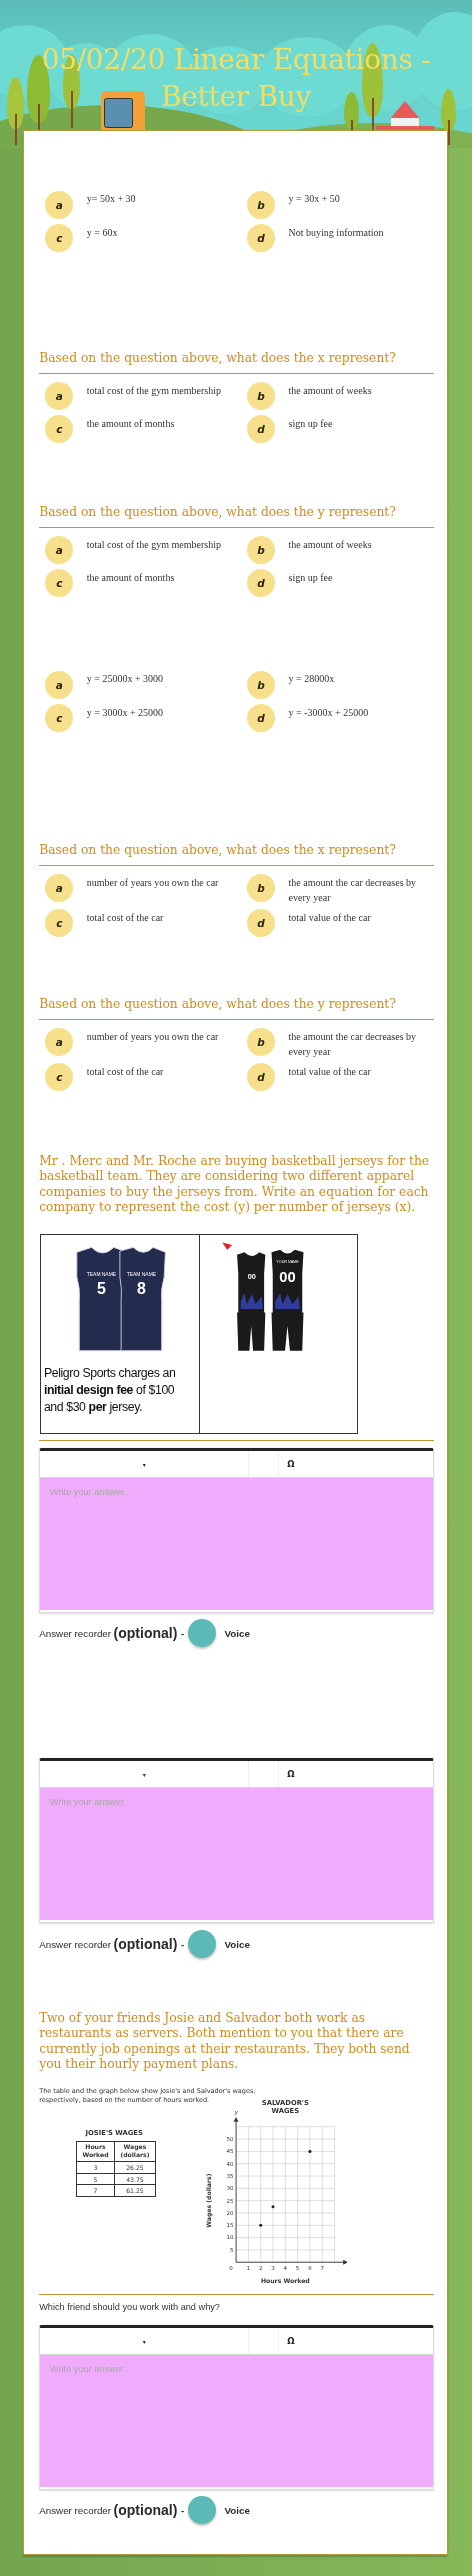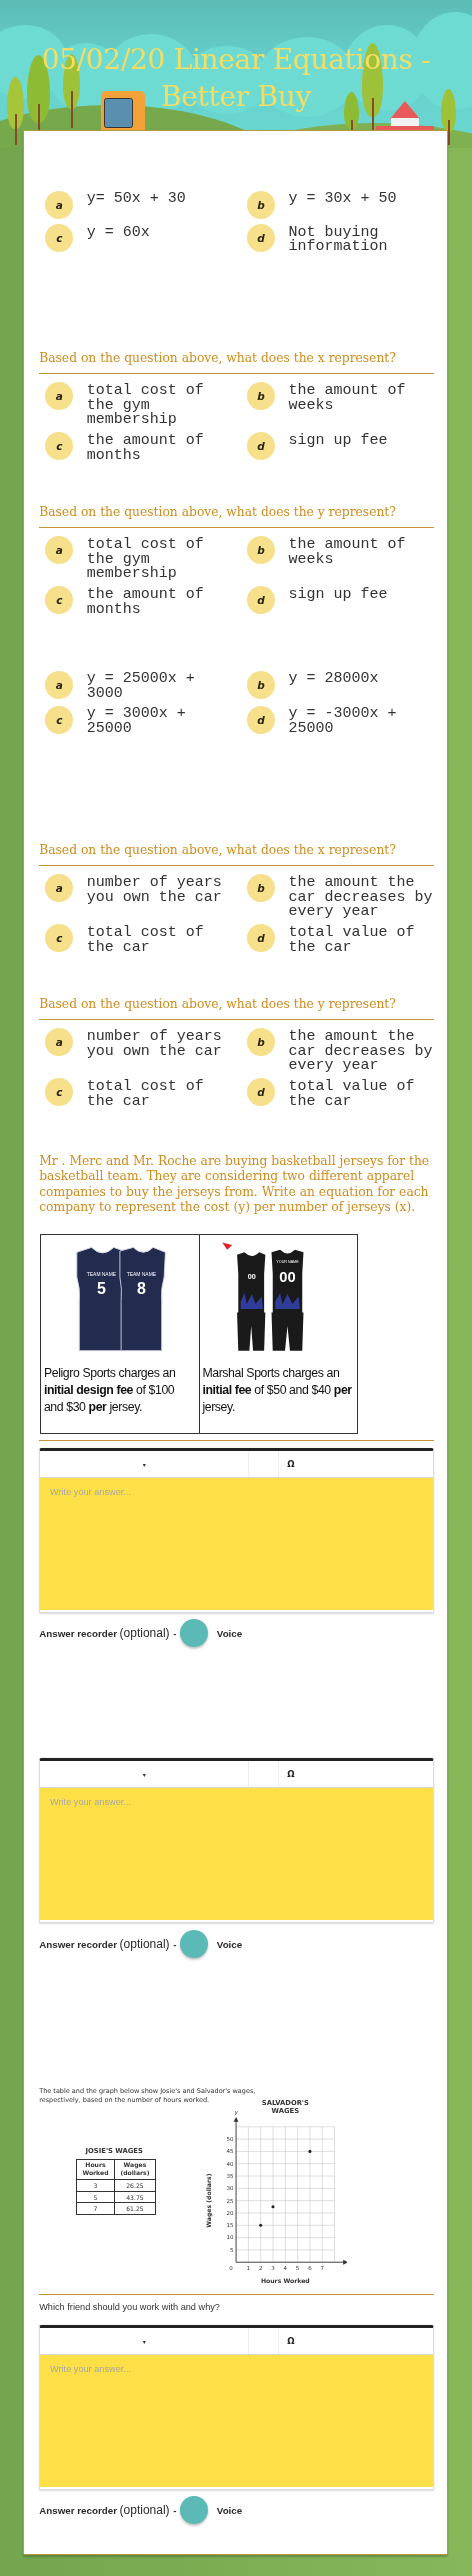--- a/index.html
+++ b/index.html
@@ -20,45 +20,45 @@
   .card{position:absolute;left:23.4px;top:130px;width:425px;height:2425px;background:#fff;
     border:0.6px solid #b39a3c;border-radius:1.8px;box-shadow:0 1.2px 1.8px rgba(0,0,0,.2)}
   .q{position:absolute;left:14.8px;width:395px}
   .q-title{font-family:"DejaVu Serif",serif;color:#cf8c1e;font-size:12.3px;line-height:15.4px;
     padding-bottom:6.1px;border-bottom:0.9px solid #c69337}
   .opts{display:grid;grid-template-columns:1fr 1fr;column-gap:8.6px;margin-top:8.6px}
   .opt{display:flex;align-items:flex-start;min-height:29.5px;margin-bottom:3.7px}
   .opt-badge{flex:0 0 28px;width:28px;height:28px;border-radius:50%;background:#f6e08c;
     display:flex;align-items:center;justify-content:center;font-family:"DejaVu Sans",sans-serif;
     font-size:10.5px;font-weight:bold;color:#2c2410;font-style:italic;margin-right:13.5px;margin-left:6.1px}
-  .opt-text{font-family:Liberation Mono, monospace;font-size:15px;line-height:14.8px;color:#333;
+  .opt-text{font-family:Liberation Serif, serif;font-size:10px;line-height:14.8px;color:#333;
     padding-top:1.8px}
   .editor{position:absolute;left:14.8px;width:395px;border:0.6px solid #ddd;border-top:3.7px solid #222;
     border-radius:2.5px 2.5px 1.2px 1.2px;box-shadow:0 0.6px 1.8px rgba(0,0,0,.15);background:#fff}
   .toolbar{display:flex;height:27px;border-bottom:1.2px solid #d6d6d6;font-size:8.6px}
   .tb-dd{flex:0 0 209px;display:flex;align-items:center;justify-content:center;border-right:0.6px solid #eee;color:#333;font-size:6.1px}
   .tb-blank{flex:0 0 29.5px;border-right:0.6px solid #eee}
   .tb-omega{flex:1;display:flex;align-items:center;padding-left:8.6px;font-weight:bold;color:#222;font-family:"DejaVu Sans",sans-serif;font-size:8.6px}
-  .answer-area{width:100%;border:none;resize:none;outline:none;padding:8.6px 9.8px;font-family:"Liberation Sans",sans-serif;font-size:9.2px;color:#333;background:#fde047}
+  .answer-area{width:100%;border:none;resize:none;outline:none;padding:8.6px 9.8px;font-family:"Liberation Sans",sans-serif;font-size:9.2px;color:#333;background:#f0abfc}
   .answer-area::placeholder{color:#a8a8a8}
   .recorder{position:absolute;left:14.8px;display:flex;align-items:center;font-family:"Liberation Sans",sans-serif;color:#2b2b2b}
-  .rec-label{font-weight:bold;font-size:9.8px}
-  .rec-opt{font-weight:normal;font-size:12px;margin-left:2.5px}
+  .rec-label{font-weight:normal;font-size:9.8px}
+  .rec-opt{font-weight:bold;font-size:14px;margin-left:2.5px}
   .rec-dash{font-weight:bold;font-size:9.8px;margin:0 3.7px}
   .rec-btn{width:28px;height:28px;border-radius:50%;background:#5bbab6;box-shadow:0 1.8px 2.5px rgba(0,0,0,.25);border:none;cursor:pointer}
   .rec-voice{font-weight:bold;font-size:9.8px;margin-left:8.6px}
   .jersey-table{position:absolute;left:16px;top:1103px;width:318px;height:200px;border:0.6px solid #333;display:flex}
   .jcell{flex:1;position:relative;border-right:0.6px solid #333}
   .jcell:last-child{border-right:none}
   .jimg{position:absolute;left:0;right:0;top:4.9px;height:123px}
   .jcap{position:absolute;left:2.5px;right:2.5px;top:130px;font-family:"Liberation Sans",sans-serif;font-size:12.3px;line-height:17px;color:#111;letter-spacing:-0.4px}
   .jcap b{font-weight:bold}
   .wage-area{position:absolute;left:14.8px;top:1956px;width:344px}
   .wage-intro{font-family:"DejaVu Sans",sans-serif;font-size:6.5px;color:#333;line-height:8.6px;width:258px}
-  .josie{position:absolute;left:37px;top:60px;width:76px;text-align:center}
+  .josie{position:absolute;left:37px;top:42px;width:76px;text-align:center}
   .josie-title{font-family:"DejaVu Sans",sans-serif;font-weight:bold;font-size:6.8px;color:#333;margin-bottom:3.7px}
   .josie table{border-collapse:collapse;width:80px;font-family:"DejaVu Sans",sans-serif;font-size:6.1px;color:#333}
   .josie td,.josie th{border:0.9px solid #333;padding:1.8px 1.2px;text-align:center}
   .josie th{font-weight:bold;line-height:8px}
   .chart{position:absolute;left:160px;top:8.6px;width:148px;height:197px}
   .sub-prompt{position:absolute;left:14.8px;top:2177px;font-family:"Liberation Sans",sans-serif;font-size:9.2px;color:#333}
 </style>
 </head>
 <body>
 
@@ -277,21 +277,20 @@
           <path d="M60 118 L106 118 L104 180 L86 180 L83 140 L80 180 L62 180 Z" fill="#1a1a1a"></path>
           <path d="M116 20 L130 16 Q142 28 154 16 L168 20 L166 55 L166 120 L118 120 L118 55 Z" fill="#1a1a1a"></path>
           <path d="M116 118 L168 118 L166 180 L146 180 L142 140 L138 180 L118 180 Z" fill="#1a1a1a"></path>
           <path d="M66 100 L72 86 L76 104 L84 88 L90 104 L100 92 L102 112 L66 112 Z" fill="#3a4bd0" opacity="0.7"></path>
           <path d="M122 100 L130 86 L134 104 L142 88 L150 104 L160 92 L162 112 L122 112 Z" fill="#3a4bd0" opacity="0.7"></path>
           <text x="142" y="38" text-anchor="middle" font-size="6" fill="#fff" font-family="Liberation Sans, sans-serif">YOUR NAME</text>
           <text x="84" y="64" text-anchor="middle" font-size="12" font-weight="bold" fill="#fff" font-family="Liberation Sans, sans-serif">00</text>
           <text x="142" y="68" text-anchor="middle" font-size="24" font-weight="bold" fill="#fff" font-family="Liberation Sans, sans-serif">00</text>
         </svg>
       </div>
-      <div class="jcap"><span>Marshal Sports charges an </span><b>initial fee</b><span> of $50 and $40 </span><b>per</b><span> jersey.</span></div>
     </div>
   </div>
 
   <div style="position:absolute;left:14.8px;top:1309px;width:395px;border-bottom:0.9px solid #c69337"></div>
 
   <div class="editor" style="top:1317px">
     <div class="toolbar">
       <div class="tb-dd">
           <span>▾</span>
         </div>
@@ -323,20 +322,23 @@
     <textarea class="answer-area" style="height: 132px;" placeholder="Write your answer..."></textarea>
   </div>
   <div class="recorder" style="top:1799px">
     <span class="rec-label">Answer recorder</span>
     <span class="rec-opt">(optional)</span>
     <span class="rec-dash">-</span>
     <button class="rec-btn"></button>
     <span class="rec-voice">Voice</span>
   </div>
 
+  <div class="q" style="top:1880px">
+    <div class="q-title" style="border-bottom:none;padding-bottom:0">Two of your friends Josie and Salvador both work as restaurants as servers. Both mention to you that there are currently job openings at their restaurants.  They both send you their hourly payment plans.</div>
+  </div>
 
   <div class="wage-area">
     <div class="wage-intro">The table and the graph below show Josie's and Salvador's wages, respectively, based on the number of hours worked.</div>
     <div class="josie">
       <div class="josie-title">JOSIE'S WAGES</div>
       <table>
         <tbody>
             <tr>
               <th>Hours Worked</th>
               <th>Wages (dollars)</th>

